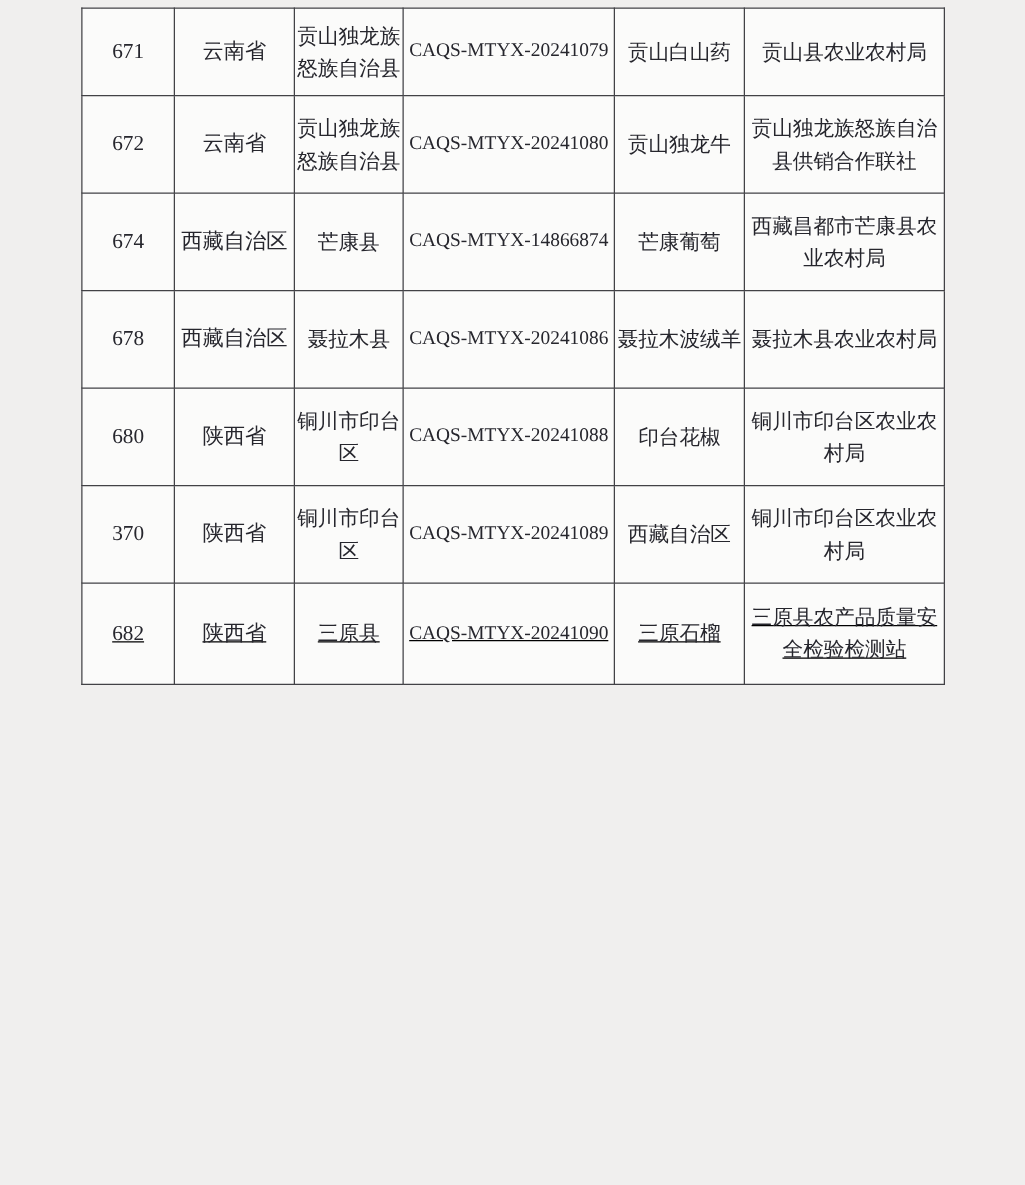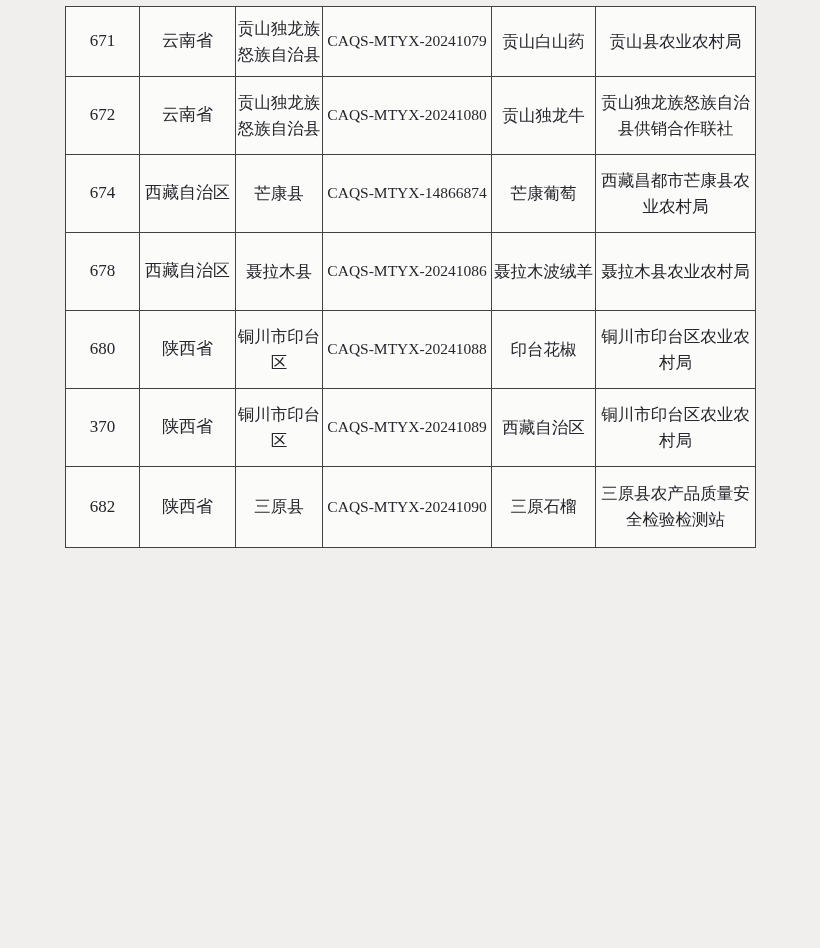--- a/index.html
+++ b/index.html
@@ -27,21 +27,21 @@
     vertical-align: middle;
     font-size: 17px;
     line-height: 1.55;
     color: #26262d;
     padding: 0 1px;
     word-break: break-all;
     background: #fbfbfa;
   }
   .reg-table tr { height: 78px; }
   .reg-table tr:first-child { height: 70px; }
-  .reg-table tr:last-child  { height: 81px; }
+  .reg-table tr:last-child  { height: 81px; text-decoration: underline; }
   .reg-table td.c-no      { font-size: 17px; }
   .reg-table td.c-prov    { font-size: 17px; margin-left: 12px; }
   .reg-table td.c-county  { font-size: 16.5px; padding: 0; }
   .reg-table td.c-code    { font-size: 15.5px; white-space: nowrap; padding: 0; margin-top: 42px; }
   .reg-table td.c-prod    { font-size: 16.5px; padding: 0; }
   .reg-table td.c-org     { font-size: 16.5px; text-align: center; padding: 0 2px; }
 </style>
 </head>
 <body>
 

